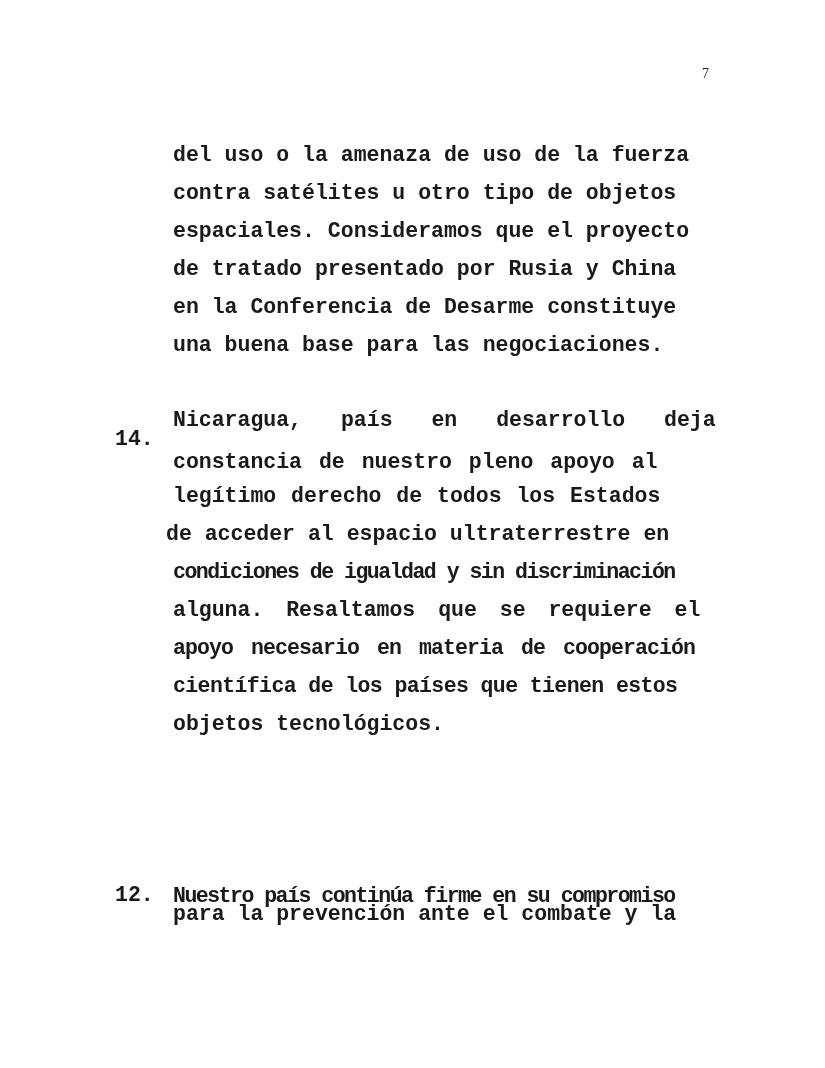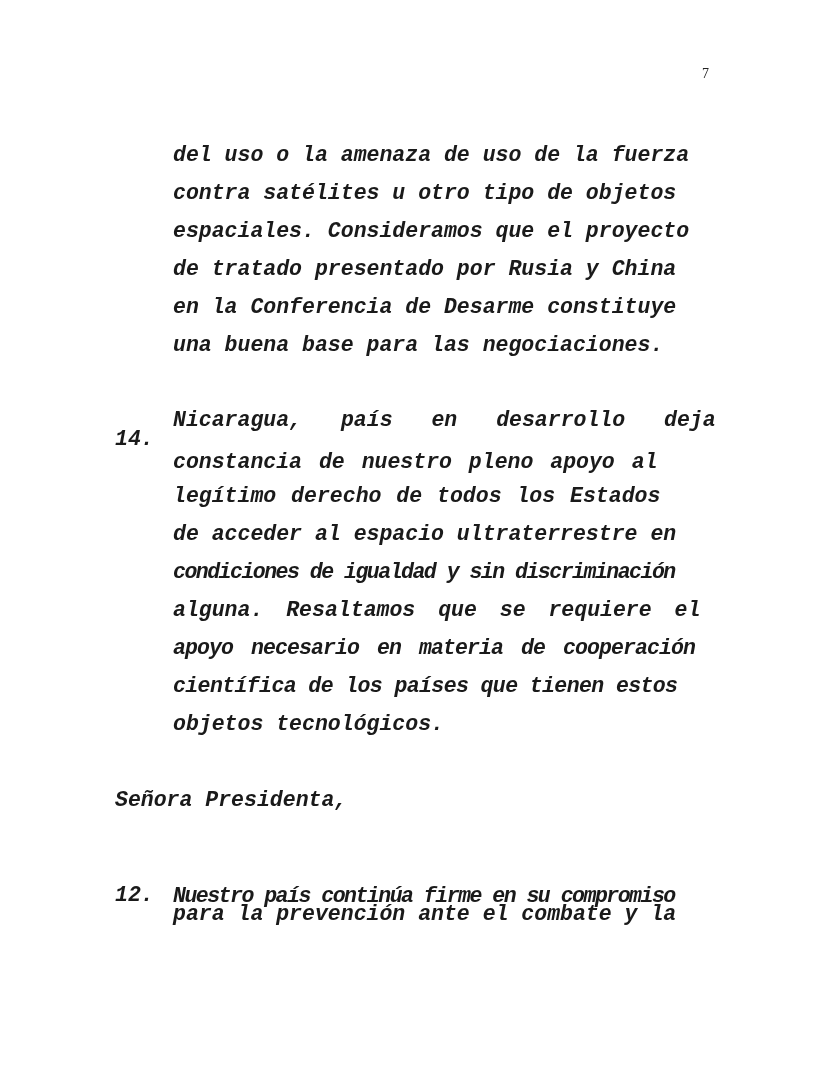--- a/index.html
+++ b/index.html
@@ -10,21 +10,20 @@
     font-family: "Liberation Serif", serif; font-size: 14px; color: #222;
   }
   .line {
     position: absolute;
     font-family: "Liberation Mono", monospace;
     font-weight: bold;
     font-size: 21.5px;
     color: #1a1a1a;
     white-space: pre;
     line-height: 24px;
-    font-style: italic;
   }
   .num { position: absolute; left: 115px; margin-top: 19px; }
 </style>
 </head>
 <body>
 
 <div class="page">
   <div class="page-number">7</div>
 
   <div>
@@ -34,28 +33,27 @@
     <div class="line" style="left:173px; top:257px;">de tratado presentado por Rusia y China</div>
     <div class="line" style="left:173px; top:295px;">en la Conferencia de Desarme constituye</div>
     <div class="line" style="left:173px; top:333px;">una buena base para las negociaciones.</div>
   </div>
 
   <div>
     <div class="line num" style="top:408px;">14.</div>
     <div class="line" style="left:173px; top:408px; word-spacing:26px;">Nicaragua, país en desarrollo deja</div>
     <div class="line" style="left:173px; top:450px; word-spacing:4px;">constancia de nuestro pleno apoyo al</div>
     <div class="line" style="left:173px; top:484px; word-spacing:2px;">legítimo derecho de todos los Estados</div>
-    <div class="line" style="left:173px; top:522px;">de acceder al espacio ultraterrestre en</div>
+    <div class="line" style="left:166px; top:522px;">de acceder al espacio ultraterrestre en</div>
     <div class="line" style="left:173px; top:560px; letter-spacing:-1.5px;">condiciones de igualdad y sin discriminación</div>
     <div class="line" style="left:173px; top:598px; word-spacing:10px;">alguna. Resaltamos que se requiere el</div>
     <div class="line" style="left:173px; top:636px; letter-spacing:-0.9px; word-spacing:6px;">apoyo necesario en materia de cooperación</div>
     <div class="line" style="left:173px; top:674px; letter-spacing:-0.6px;">científica de los países que tienen estos</div>
     <div class="line" style="left:173px; top:712px;">objetos tecnológicos.</div>
   </div>
 
-  <div class="line" style="left:115px; top:788px;">Señora Presidenta,</div>
 
   <div>
     <div class="line num" style="top:864px;">12.</div>
     <div class="line" style="left:173px; top:884px; letter-spacing:-1.5px;">Nuestro país continúa firme en su compromiso</div>
     <div class="line" style="left:173px; top:902px;">para la prevención ante el combate y la</div>
   </div>
 </div>
 
 </body></html>

